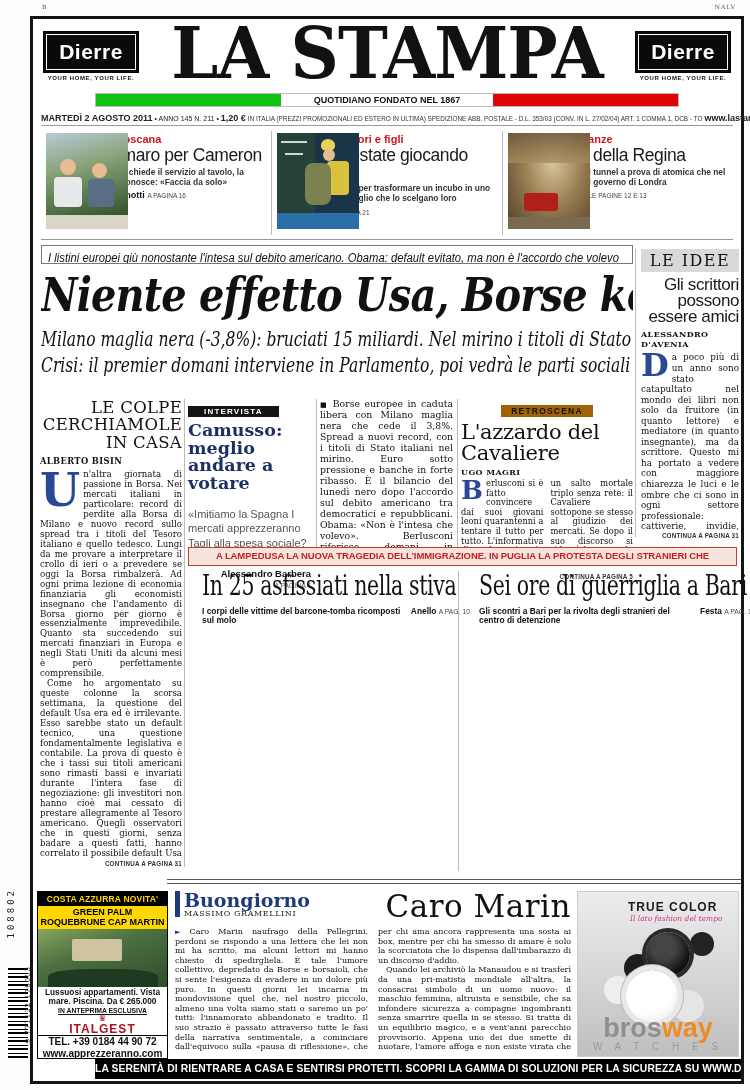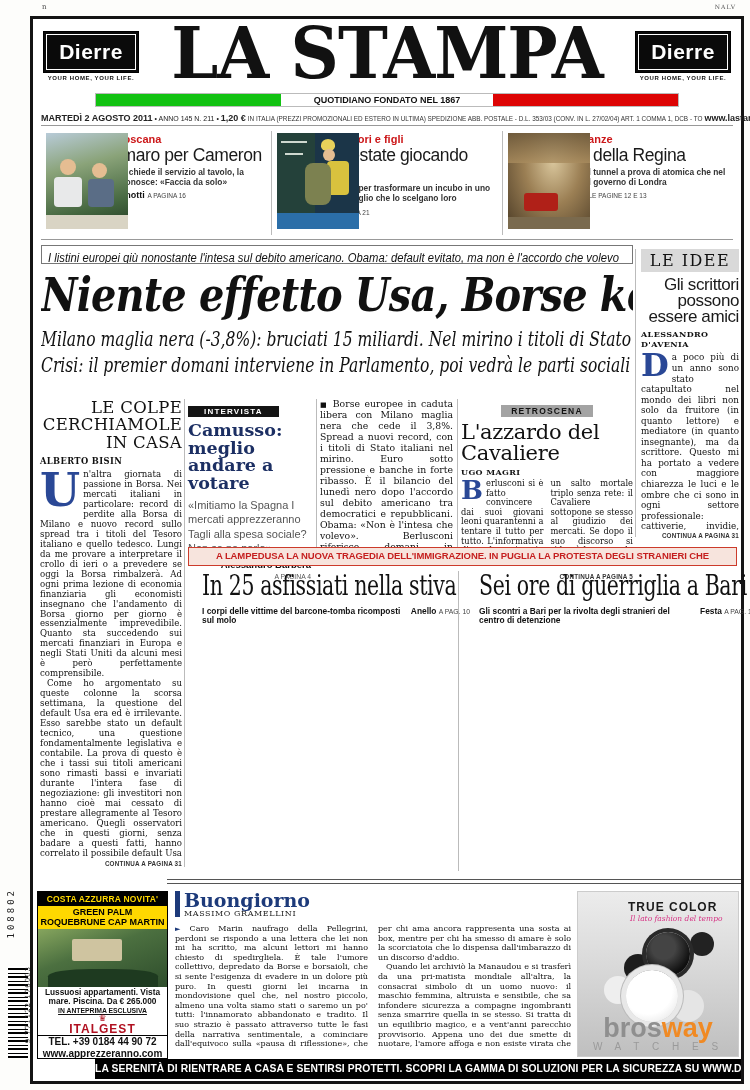--- a/index.html
+++ b/index.html
@@ -77,32 +77,32 @@
   
   .colpe { position:absolute; left:7px; top:380px; width:142px; height:468px; display:flex; flex-direction:column; }
   .colpe-title { text-align:right; font-size:16.5px; line-height:1.05; letter-spacing:0.3px; }
   .colpe-byline { font-size:8.3px; font-weight:bold; letter-spacing:0.4px; margin:5px 0 4px; }
   .colpe-body { flex:1; overflow:hidden; font-size:8.6px; line-height:1.16; text-align:justify; }
   .colpe-body p + p { text-indent:7px; }
 
   .intervista { position:absolute; left:155px; top:380px; width:123px; }
   .int-label { display:inline-block; background:#141414; color:#fff; font-size:8px; font-weight:bold;
                letter-spacing:1.2px; padding:1px 16px; }
-  .int-title { font-weight:bold; font-size:17.5px; line-height:1; color:#1c2f63; margin:4px 0 6px; }
+  .int-title { font-weight:bold; font-size:17.5px; line-height:1; color:#1c2f63; margin:4px 0 15px; }
   .int-quote { font-size:11px; line-height:1.3; color:#555; }
   .int-byline { text-align:right; margin-top:4px; font-size:9.5px; font-weight:bold; }
   .int-page { font-size:6.8px; color:#555; font-weight:normal; }
 
   .summary { position:absolute; left:287px; top:380px; width:133px; height:160px; overflow:hidden;
              font-size:9.3px; line-height:1.18; text-align:justify; }
   .sum-marker { font-size:7px; }
 
   .retroscena { position:absolute; left:428px; top:380px; width:172px; height:162px; }
   .retro-label-wrap { text-align:center; }
-  .retro-label { display:inline-block; background:#a3a3a3; font-size:8.5px; font-weight:bold;
+  .retro-label { display:inline-block; background:#a16207; font-size:8.5px; font-weight:bold;
                  letter-spacing:1.2px; padding:1px 10px; }
   .retro-title { font-size:21px; line-height:1; margin:4px 0 3px; letter-spacing:-0.3px; }
   .retro-byline { font-size:8px; font-weight:bold; letter-spacing:0.4px; margin-bottom:2px; }
   .retro-body { columns:2; column-gap:7px; font-size:8.3px; line-height:1.16; text-align:justify; height:92px; overflow:hidden; }
 
   
   .alert { position:absolute; left:155px; right:4px; top:528px; height:19px; background:#f7e4dd;
            border:1px solid #cc3b2b; color:#c51f1f; font-weight:bold; font-size:9.5px;
            text-align:center; line-height:16px; letter-spacing:-0.1px; overflow:hidden; }
   .article { position:absolute; top:552px;margin-left:16px; }
@@ -408,20 +408,21 @@
 
     <div class="buongiorno">
       <div class="bg-head">
         <div class="bg-left">
           <div class="bg-bar"></div>
           <div>
             <div class="bg-label">Buongiorno</div>
             <div class="bg-author">MASSIMO GRAMELLINI</div>
           </div>
         </div>
+        <div class="bg-title">Caro Marin</div>
       </div>
       <div class="bg-body">
         <p><span class="bg-marker">►</span> <span>Caro Marin naufrago della Pellegrini, perdoni se rispondo a una lettera che lei non mi ha scritto, ma alcuni lettori mi hanno chiesto di spedirgliela. È tale l'umore collettivo, depredato da Borse e borsaioli, che si sente l'esigenza di evadere in un dolore più puro. In questi giorni lei incarna in mondovisione quel che, nel nostro piccolo, almeno una volta siamo stati o saremo un po' tutti: l'innamorato abbandonato e tradito. Il suo strazio è passato attraverso tutte le fasi della narrativa sentimentale, a cominciare dall'equivoco sulla «pausa di riflessione», che per chi ama ancora rappresenta una sosta ai box, mentre per chi ha smesso di amare è solo la scorciatoia che lo dispensa dall'imbarazzo di un discorso d'addio.</span></p>
         <p><span>Quando lei archiviò la Manaudou e si trasferì da una pri-</span><span>matista mondiale all'altra, la consacrai simbolo di un uomo nuovo: il maschio femmina, altruista e sensibile, che sa infondere sicurezza a compagne ingombranti senza smarrire quella in se stesso. Si tratta di un equilibrio magico, e a vent'anni parecchio provvisorio. Appena uno dei due smette di nuotare, l'amore affoga e non esiste virata che lo rimetta a galla. Ma mi creda: non è mai un altro maschio ad affondare la coppia. Può essere solo una scialuppa con cui la sua ex ha riguadagnato la riva, in attesa di ripartire verso un altrove che non contempla né lui né lei, caro Marin. Non presti orecchio alla voce livida della gelosia. Faccia conto di aver preso un malanno e si metta a letto per un mese senza guardare la tv. E senza andarci, possibilmente. Guarirà. E sarà pronto per togliersi il gusto a lei ignoto di innamorarsi di un'ignota.</span></p>
       </div>
     </div>
 
     <div class="ad-right">
       <div class="adr-title sans">TRUE COLOR</div>
       <div class="adr-sub">Il lato fashion del tempo</div>

